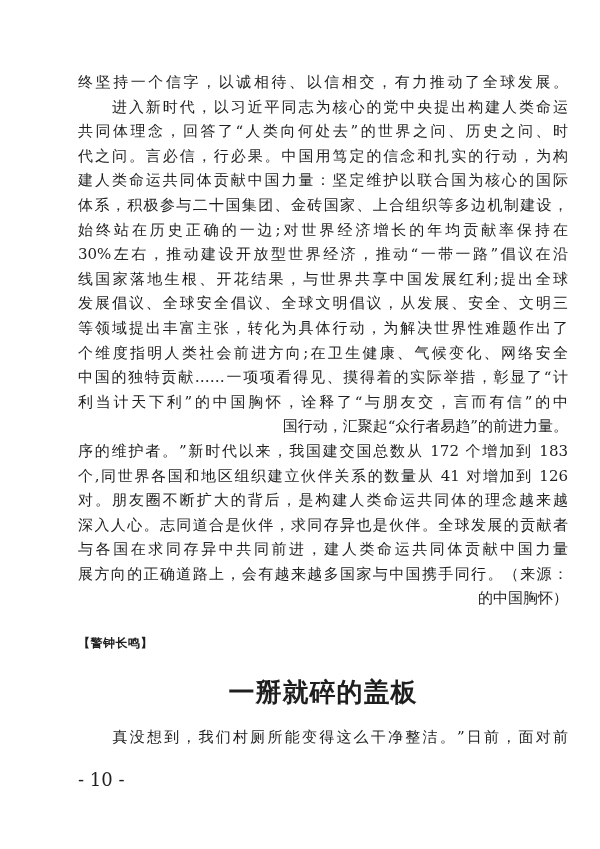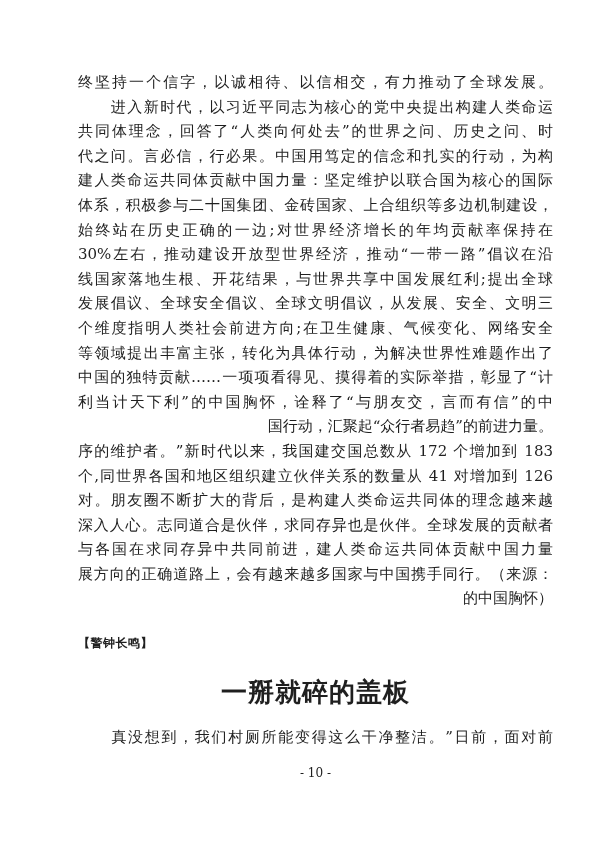--- a/index.html
+++ b/index.html
@@ -7,21 +7,21 @@
     padding: 0;
     background: #ffffff;
   }
   .page {
     position: relative;
     width: 600px;
     height: 849px;
     margin: 0 auto;
     background: #ffffff;
     box-sizing: border-box;
-    padding: 70px 47px 0 78px;
+    padding: 70px 32px 0 78px;
     color: #1f1f1f;
     font-family: "DejaVu Serif", "Liberation Serif", serif;
     overflow: hidden;
   }
   .ln {
     font-size: 15px;
     line-height: 24.6px;
     height: 24.6px;
     overflow: hidden;
     text-align: right;
@@ -47,44 +47,43 @@
     height: 30px;
     font-weight: bold;
     text-align: center;
     font-family: "DejaVu Sans", "Liberation Sans", sans-serif;
     letter-spacing: 1px;
   }
   .article-line {
     margin-top: 18px;
   }
   .page-number {
-    margin-top: 14px;
-    text-align: center;
-    font-size: 12px;
+    margin-top: 21px;
+    font-size: 18px;
     line-height: 18px;
     color: #1f1f1f;
   }
 </style>
 </head>
 <body>
 
 <div class="page">
 
   <div class="ln j">终坚持一个信字，以诚相待、以信相交，有力推动了全球发展。</div>
   <div class="ln j">　　进入新时代，以习近平同志为核心的党中央提出构建人类命运</div>
   <div class="ln j">共同体理念，回答了“人类向何处去”的世界之问、历史之问、时</div>
   <div class="ln j">代之问。言必信，行必果。中国用笃定的信念和扎实的行动，为构</div>
   <div class="ln j">建人类命运共同体贡献中国力量：坚定维护以联合国为核心的国际</div>
   <div class="ln j">体系，积极参与二十国集团、金砖国家、上合组织等多边机制建设，</div>
   <div class="ln j">始终站在历史正确的一边;对世界经济增长的年均贡献率保持在</div>
   <div class="ln j">30%左右，推动建设开放型世界经济，推动“一带一路”倡议在沿</div>
   <div class="ln j">线国家落地生根、开花结果，与世界共享中国发展红利;提出全球</div>
   <div class="ln j">发展倡议、全球安全倡议、全球文明倡议，从发展、安全、文明三</div>
+  <div class="ln j">等领域提出丰富主张，转化为具体行动，为解决世界性难题作出了</div>
   <div class="ln j">个维度指明人类社会前进方向;在卫生健康、气候变化、网络安全</div>
-  <div class="ln j">等领域提出丰富主张，转化为具体行动，为解决世界性难题作出了</div>
   <div class="ln j">中国的独特贡献……一项项看得见、摸得着的实际举措，彰显了“计</div>
   <div class="ln j">利当计天下利”的中国胸怀，诠释了“与朋友交，言而有信”的中</div>
   <div class="ln">国行动，汇聚起“众行者易趋”的前进力量。</div>
   <div class="ln j">序的维护者。”新时代以来，我国建交国总数从 172 个增加到 183</div>
   <div class="ln j">个,同世界各国和地区组织建立伙伴关系的数量从 41 对增加到 126</div>
   <div class="ln j">对。朋友圈不断扩大的背后，是构建人类命运共同体的理念越来越</div>
   <div class="ln j">深入人心。志同道合是伙伴，求同存异也是伙伴。全球发展的贡献者</div>
   <div class="ln j">与各国在求同存异中共同前进，建人类命运共同体贡献中国力量</div>
   <div class="ln j">展方向的正确道路上，会有越来越多国家与中国携手同行。（来源：</div>
   <div class="ln">的中国胸怀）</div>

